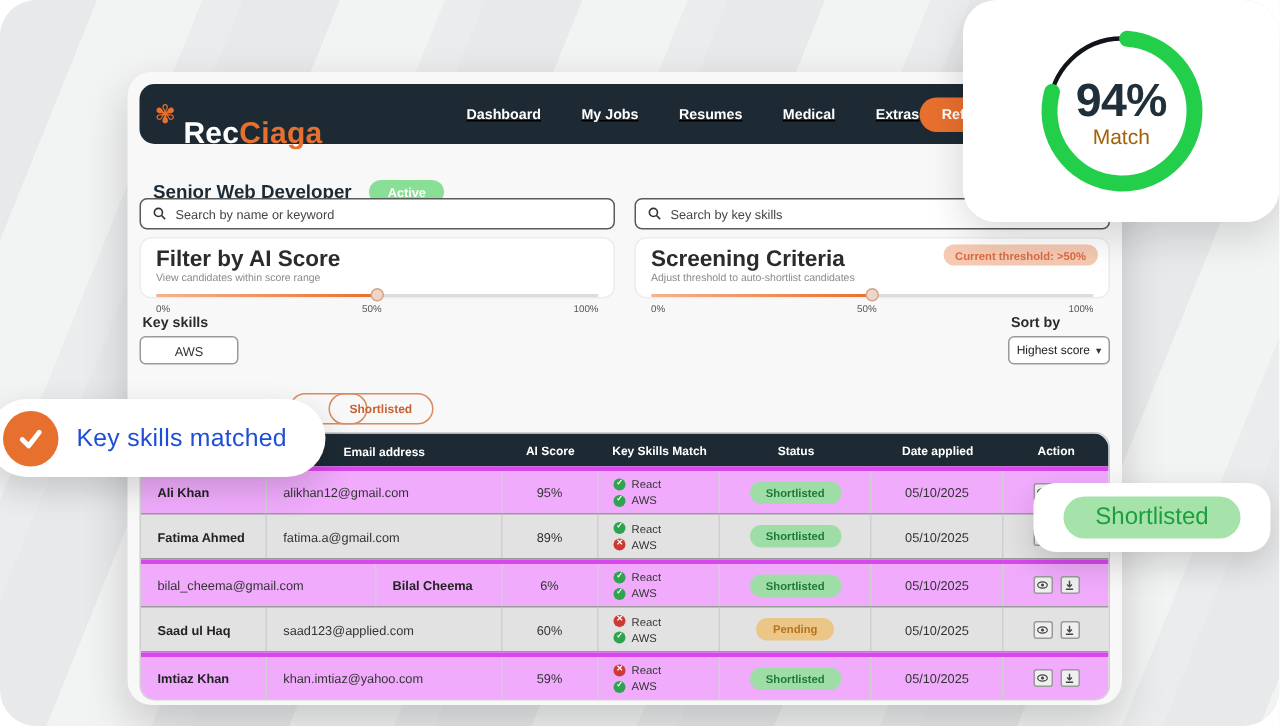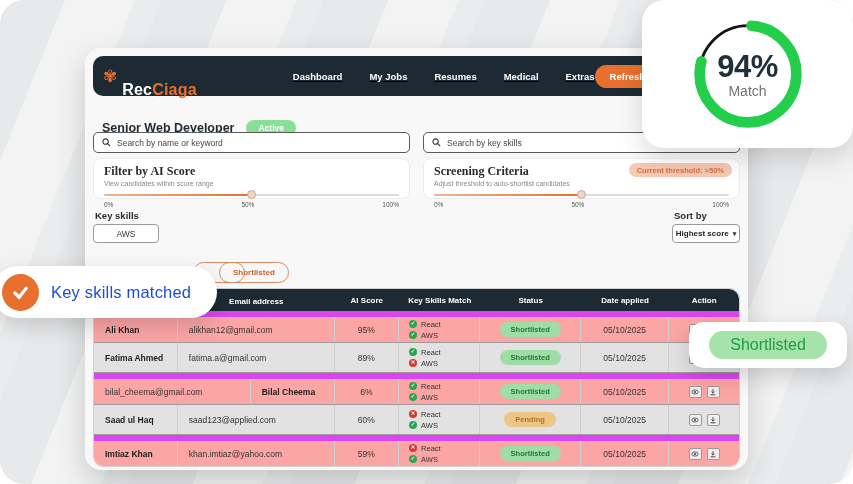--- a/index.html
+++ b/index.html
@@ -15,21 +15,21 @@
     background-color:#e8e9ea;
     background-image:repeating-linear-gradient(112deg,rgba(255,255,255,0) 0 60px,rgba(255,255,255,.45) 60px 125px,rgba(255,255,255,.15) 125px 150px);}
   
   .main-card{position:absolute;left:85px;top:48px;width:663px;height:422px;background:#f8f8f9;
     border-radius:16px;box-shadow:0 12px 30px rgba(0,0,0,.18);}
   
   .navbar{position:absolute;left:8px;top:8px;width:647px;height:40px;background:var(--navy);
     border-radius:10px;display:flex;align-items:center;padding:0 10px;}
   .logo{display:flex;align-items:center;gap:5px;cursor:pointer;}
   .logo-icon{color:var(--accent);font-size:17px;line-height:1;}
-  .logo-text{font-size:16px;font-weight:bold;color:#fff;letter-spacing:.2px;margin-top:27px;}
+  .logo-text{font-size:20px;font-weight:bold;color:#fff;letter-spacing:.2px;margin-top:27px;}
   .logo-text .accent{color:var(--accent);}
   .nav-items{display:flex;gap:27px;margin-left:96px;text-decoration:underline;}
   .nav-item{color:#fff;font-size:9.5px;font-weight:bold;cursor:pointer;white-space:nowrap;}
   .nav-actions{margin-left:auto;display:flex;gap:9px;}
   .btn{border:none;background:var(--accent);color:#fff;font-size:9.5px;font-weight:bold;
     padding:6px 15px;border-radius:13px;cursor:pointer;white-space:nowrap;}
   
   .job-row{position:absolute;left:17px;top:72px;display:flex;align-items:center;gap:12px;}
   .job-title{font-size:12.5px;font-weight:bold;color:var(--navy);}
   .active-badge{background:#8ADF97;color:#fff;font-size:8.5px;font-weight:bold;
@@ -38,53 +38,53 @@
   .search-row{position:absolute;left:8px;top:84px;width:647px;display:flex;gap:13px;}
   .search-box{flex:1;height:21px;background:#fff;border:1px solid #5a5a5a;border-radius:5px;
     display:flex;align-items:center;padding:0 8px;gap:6px;}
   .search-box input{border:none;outline:none;flex:1;font-size:8.5px;color:#333;background:transparent;}
   .search-box input::placeholder{color:#444;}
   .mag{width:9px;height:9px;flex:0 0 auto;}
   
   .filter-row{position:absolute;left:8px;top:110px;width:647px;display:flex;gap:13px;}
   .panel{flex:1;background:#fff;border:1px solid #ececec;border-radius:8px;height:41px;
     padding:5px 10px 4px;position:relative;}
-  .panel-title{font-size:12px;font-weight:bold;color:#2b2b2b;font-family:Liberation Serif, serif;}
+  .panel-title{font-size:15px;font-weight:bold;color:#2b2b2b;}
   .panel-sub{font-size:7px;color:#8a8a8a;margin-top:1px;}
   .slider{position:relative;height:9px;margin-top:3px;cursor:pointer;}
   .track{position:absolute;top:4px;left:0;right:0;height:2px;border-radius:2px;
     background:linear-gradient(to right,#f2b490 0%,var(--accent) 50%,#dcdcdc 50%,#dcdcdc 100%);}
   .thumb{position:absolute;top:0;left:50%;width:9px;height:9px;margin-left:-4.5px;border-radius:50%;
     background:#ecd6ca;border:1px solid #d6a284;cursor:grab;}
   .slider-labels{display:flex;justify-content:space-between;font-size:6.5px;color:#555;margin-top:2px;}
   .threshold-badge{position:absolute;top:4px;right:7px;background:#F5C9B2;color:#D96B43;
     font-size:7.5px;font-weight:bold;padding:2.5px 8px;border-radius:9px;}
   
   .skills-label{position:absolute;left:10px;top:162px;font-size:9.5px;font-weight:bold;color:#2b2b2b;}
   .skills-chips{position:absolute;left:8px;top:176px;display:flex;gap:8px;}
   .skill-chip{width:66px;height:19px;background:#fff;border:1px solid #9a9a9a;border-radius:4px;
     font-size:8.5px;color:#333;display:flex;align-items:center;justify-content:center;cursor:pointer;}
   .sort-label{position:absolute;left:589px;top:162px;font-size:9.5px;font-weight:bold;color:#2b2b2b;}
   .sort-select{position:absolute;left:587px;top:176px;width:68px;height:19px;background:#fff;
-    border:1px solid #9a9a9a;border-radius:4px;font-size:8px;font-weight:bold;color:#222;
+    border:1px solid #9a9a9a;border-radius:4px;font-size:8px;font-weight:normal;color:#222;
     display:flex;align-items:center;justify-content:center;gap:4px;cursor:pointer;}
   .chev{font-size:7px;color:#333;}
   
   .chips-row{position:absolute;left:8px;top:214px;height:21px;}
   .status-chip{position:absolute;height:21px;border:1px solid var(--chip-border);border-radius:11px;
     background:transparent;color:#C8622E;font-size:8px;font-weight:bold;
     display:flex;align-items:center;justify-content:center;padding:0 13px;cursor:pointer;}
   .status-chip.partial{left:100px;width:52px;}
   .status-chip.visible-chip{left:126px;}
   
   .table{position:absolute;left:8px;top:240px;width:647px;border-radius:0 10px 10px 10px;overflow:hidden;
     border:1px solid #cfcfcf;background:#f4f4f4;}
   .t-head{display:flex;background:var(--navy);height:22px;border-radius:0 10px 0 0;}
   .t-head .cell{color:#fff;font-size:8px;font-weight:bold;display:flex;align-items:center;justify-content:center;}
-  .t-row{display:flex;height:31px;background:#fca5a5;border-top:6px solid #d946ef;cursor:pointer;}
+  .t-row{display:flex;height:31px;background:#f0abfc;border-top:3px solid #d946ef;cursor:pointer;}
   .t-row.alt{background:var(--row-alt);border-top:1px solid #9a9a9a;border-bottom:1px solid #9a9a9a;}
   .cell{display:flex;align-items:center;justify-content:center;font-size:8.5px;color:#333;
     border-right:1px solid #cfcfcf;padding:0 4px;}
   .cell:last-child{border-right:none;}
   .c-name{width:13%;justify-content:flex-start;padding-left:11px;font-weight:bold;color:#222;}
   .c-email{width:24.3%;justify-content:flex-start;padding-left:11px;}
   .c-score{width:10%;}
   .c-skills{width:12.6%;flex-direction:column;align-items:flex-start;justify-content:center;gap:2px;padding-left:10px;}
   .c-status{width:15.6%;}
   .c-date{width:13.7%;}
@@ -100,21 +100,21 @@
     display:flex;align-items:center;justify-content:center;cursor:pointer;padding:0;}
   .icon-btn svg{width:8px;height:8px;}
   
   .match-card{position:absolute;right:0;top:0;width:211px;height:148px;background:#fff;
     border-radius:22px;box-shadow:0 10px 26px rgba(0,0,0,.14);
     display:flex;align-items:center;justify-content:center;}
   .ring-wrap{position:relative;width:116px;height:116px;}
   .ring-wrap svg{position:absolute;inset:0;}
   .ring-text{position:absolute;inset:0;display:flex;flex-direction:column;align-items:center;justify-content:center;}
   .ring-pct{font-size:31px;font-weight:bold;color:#20303B;letter-spacing:-.5px;}
-  .ring-label{font-size:14px;color:#737373;margin-top:-2px;}
+  .ring-label{font-size:14px;color:#a16207;margin-top:-2px;}
   .ksm-badge{position:absolute;left:-8px;top:266px;height:52px;background:#fff;border-radius:26px;
     box-shadow:0 8px 22px rgba(0,0,0,.16);display:flex;align-items:center;gap:12px;padding:0 26px 0 10px;}
   .ksm-circle{width:37px;height:37px;border-radius:50%;background:var(--accent);
     display:flex;align-items:center;justify-content:center;}
   .ksm-circle svg{width:19px;height:19px;}
   .ksm-text{font-size:16.5px;font-weight:normal;color:#1d4ed8;letter-spacing:.2px;text-align:center;}
   .short-card{position:absolute;left:689px;top:322px;width:158px;height:46px;background:#fff;
     border-radius:15px;box-shadow:0 8px 22px rgba(0,0,0,.16);
     display:flex;align-items:center;justify-content:center;}
   .short-pill{background:var(--pill-green-bg);color:var(--pill-green-text);font-size:16px;

